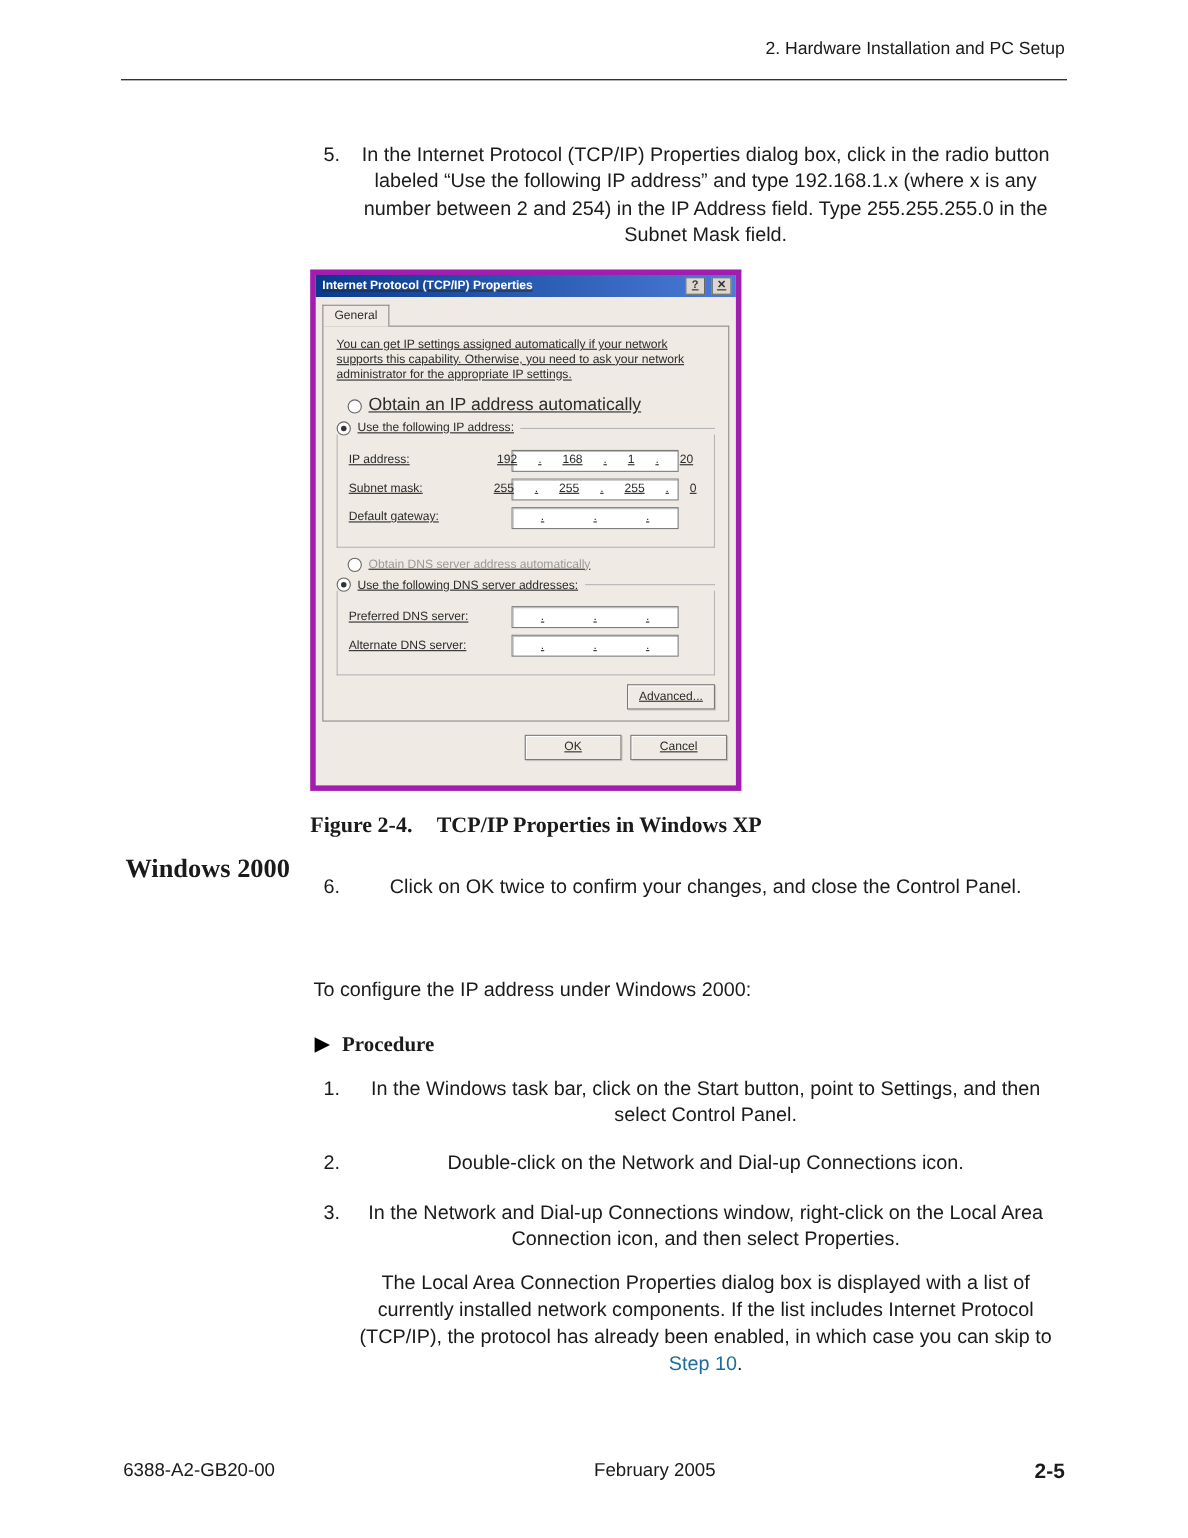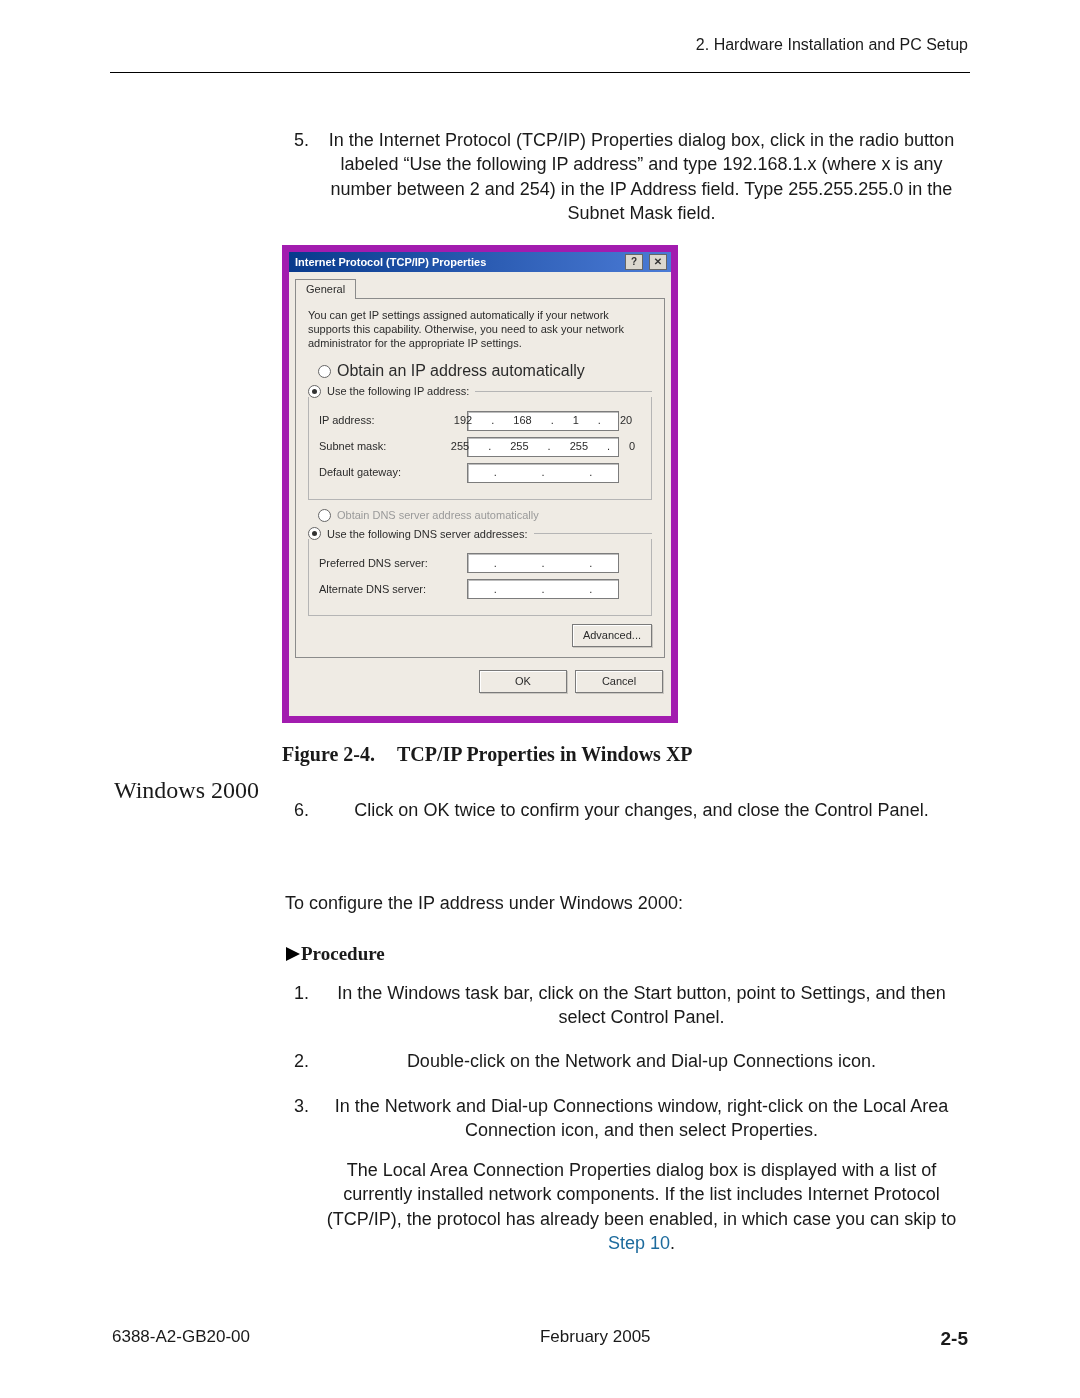--- a/index.html
+++ b/index.html
@@ -21,34 +21,35 @@
   .page-rule{position:absolute;left:110px;right:110px;top:72px;height:1px;background:#000;}
   .hdr{position:absolute;top:34px;right:112px;font-size:16px;}
   .content{position:absolute;left:285px;right:112px;top:128px;}
   .far-col{position:absolute;left:114px;top:128px;width:165px;}
   .ol-item{display:flex;gap:6px;margin:0 0 20px 0;}
   .ol-item .num{width:24px;text-align:right;flex:none;}
   .ol-item .txt{flex:1;text-align:center;}
   .fig-wrap{margin:20px 0 6px -3px;}
   .fig-cap{margin:18px 0 30px -3px;font-family:Georgia, "Times New Roman", serif;font-weight:bold;font-size:20px;}
   .fig-cap .gap{display:inline-block;width:22px;}
-  .h2{font-family:Georgia, "Times New Roman", serif;font-size:24px;font-weight:normal;margin:0;}
+  .h2{font-family:Georgia, "Times New Roman", serif;font-size:24px;font-weight:bold;margin:0;}
   .lead{margin:0 0 26px 0;}
-  .proc{display:flex;align-items:center;margin:10px 0 14px 0;font-family:Georgia,"Times New Roman",serif;font-weight:bold;font-size:19px;}
+  .proc{display:flex;align-items:center;gap:10px;margin:10px 0 14px 0;font-family:Georgia,"Times New Roman",serif;font-weight:bold;font-size:19px;}
   .proc svg{flex:none;}
   .link{color:var(--linkblue);}
   .para{margin:0 0 16px 0;}
   .footer{position:absolute;left:112px;right:112px;bottom:46px;font-size:17px;display:flex;justify-content:space-between;}
   .footer .pg{font-weight:bold;font-size:19px;}
 
   
   .dlg{
-    width:382px;background:var(--dlg-face);border:7px solid #a21caf;
+    width:382px;background:var(--dlg-face);border:5px solid #a21caf;
     font-family:Tahoma,Arial,sans-serif;font-size:11px;color:var(--dlg-text);
     box-shadow:0 0 0 0 rgba(0,0,0,0);
+    text-decoration:underline;
   }
   .titlebar{
     height:20px;color:#fff;font-weight:bold;font-size:11px;
     background:linear-gradient(90deg,var(--xp-blue-dark),var(--xp-blue-light));
     display:flex;align-items:center;padding:0 4px 0 6px;gap:6px;
   }
   .titlebar .t{flex:1;}
   .winbtn{width:16px;height:14px;background:#dcd8cf;border:1px solid #666;display:flex;align-items:center;justify-content:center;font-size:10px;line-height:1;color:#333;}
   .tabs{padding:6px 6px 0 6px;}
   .tab{display:inline-block;border:1px solid #8b8b8b;border-bottom:none;background:var(--dlg-face);padding:2px 10px;position:relative;top:1px;font-size:11px;}

